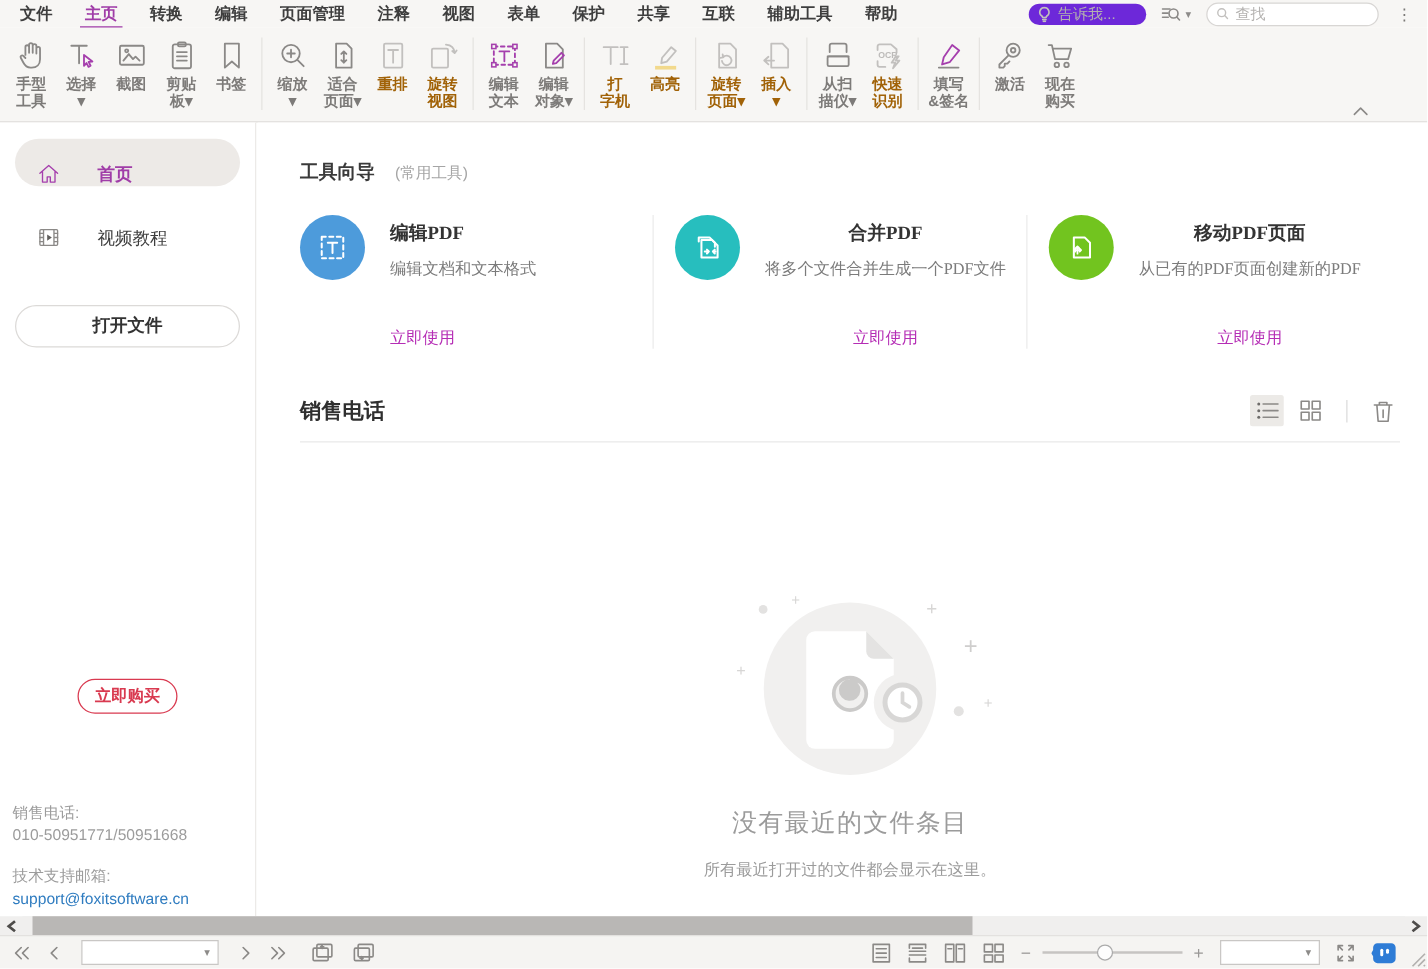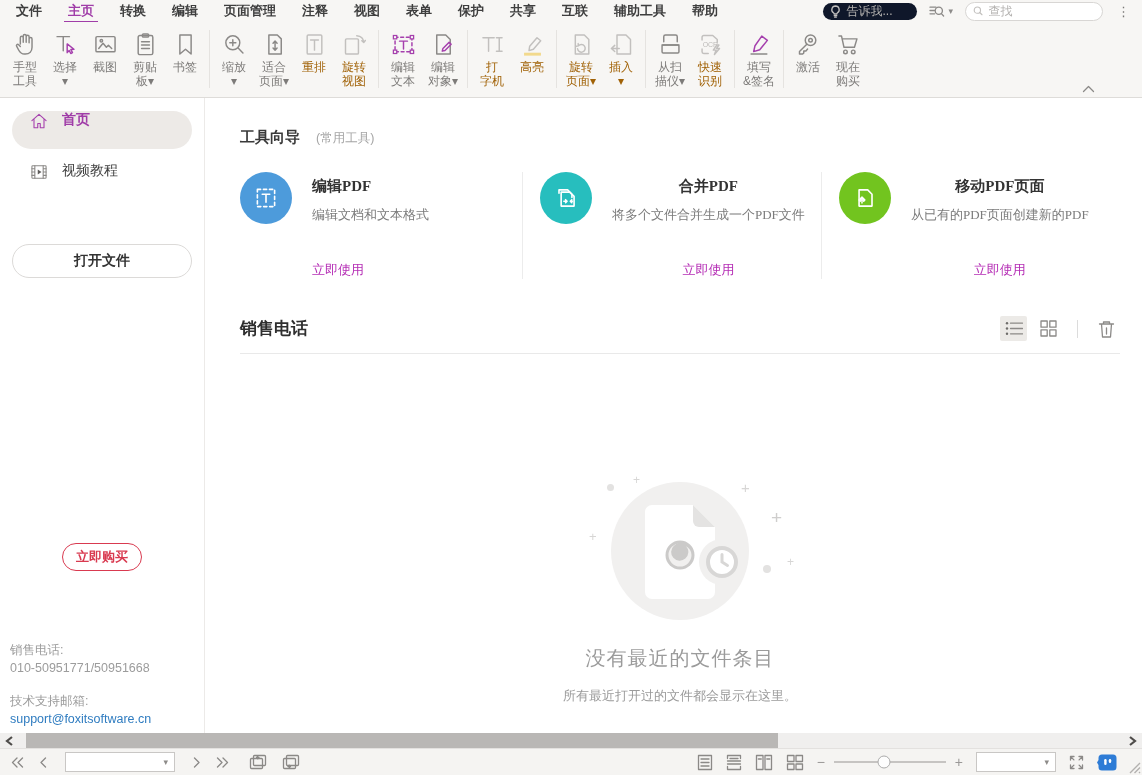--- a/index.html
+++ b/index.html
@@ -9,53 +9,53 @@
 
   
   .menubar { position:absolute; top:0; left:0; right:0; height:22px; background:#F7F6F4;
              display:flex; align-items:center; padding-left:3px; }
   .menu-item { padding:2px 13px 3px; font-size:13px; font-weight:700; color:#3E3E3E;
                position:relative; cursor:default; white-space:nowrap;text-align:center; }
   .menu-item.active { color:#A03DA8; }
   .menu-item.active::after { content:""; position:absolute; left:9px; right:9px; bottom:0;
                height:2px; background:#A03DA8; }
   .menubar-right { margin-left:auto; display:flex; align-items:center; gap:12px; padding-right:10px; }
-  .tellme { width:94px; height:17px; border-radius:9px; background:#0f172a; color:#B3B1AF;
+  .tellme { width:94px; height:17px; border-radius:9px; background:#6d28d9; color:#B3B1AF;
             font-size:12px; display:flex; align-items:center; gap:5px; padding:0 7px; }
   .advfind { display:flex; align-items:center; gap:3px; }
   .caret { font-size:9px; color:#8D8B89; line-height:1; }
   .findbox { width:138px; height:19px; border:1px solid #D8D6D4; border-radius:10px; background:#fff;
              display:flex; align-items:center; padding:0 7px; gap:5px;justify-content:space-between; }
   .findbox input { border:none; outline:none; background:transparent; font-size:12px; width:100%;
              font-family:"Liberation Sans",sans-serif; color:#555; }
   .findbox input::placeholder { color:#B3B1AF; }
   .kebab { color:#7A7876; font-size:13px; padding:0 2px; }
 
   
   .ribbon { position:absolute; top:22px; left:0; right:0; height:76px; background:#F7F6F4;
-            border-bottom:1px solid #DEDCD9; display:flex; align-items:flex-start; padding:7px 0 0 5px; }
+            border-bottom:1px solid #DEDCD9; display:flex; align-items:flex-start; padding:7px 0 0 5px;font-weight:bold; }
   .rgroup { display:flex; }
   .rdivider { width:1px; background:#E5E3E0; height:58px; margin:1px 4px 0; }
   .rbtn { min-width:40px; padding:0 2px; display:flex; flex-direction:column; align-items:center; cursor:default; }
   .ricon { height:31px; display:flex; align-items:center; justify-content:center; }
   .rlabel { font-size:12px; line-height:14px; color:#7D7B79; text-align:center; white-space:pre-line; }
   .rbtn.dim .rlabel { color:#a16207; }
   .collapse-ribbon { position:absolute; right:47px; bottom:4px; }
 
   svg { display:block; }
   .ic  { stroke:#8B8987; fill:none; stroke-width:1.3; stroke-linecap:round; stroke-linejoin:round; }
   .icd { stroke:#C2C0BE; fill:none; stroke-width:1.3; stroke-linecap:round; stroke-linejoin:round; }
   .icp { stroke:#A53FAD; fill:none; stroke-width:1.3; stroke-linecap:round; stroke-linejoin:round; }
   .icw { stroke:#FFFFFF; fill:none; stroke-width:1.5; stroke-linecap:round; stroke-linejoin:round; }
 
   
   .sidebar { position:absolute; top:98px; left:0; width:205px; bottom:42px; background:#FFFFFF;
              border-right:1px solid #ECEAE8; }
-  .nav-item { margin:13px 12px 0; height:38px; border-radius:19px; display:flex; align-items:flex-start;
-              gap:13px; padding:0 17px; font-size:14px; color:#3E3E3E; cursor:default; }
+  .nav-item { margin:13px 12px 0; height:38px; border-radius:19px; display:flex; align-items:flex-end;
+              gap:29px; padding:0 17px; font-size:14px; color:#3E3E3E; cursor:default; }
   .nav-item.active { background:#EDEAE7; color:#A03DA8; font-weight:700; }
   .open-file { margin:44px 12px 0; height:34px; border:1px solid #DCDAD8; border-radius:17px;
                background:#fff; display:flex; align-items:center; justify-content:center;
                font-size:14px; font-weight:700; color:#333; }
   .buy-now { position:absolute; top:445px; left:50%; transform:translateX(-50%); padding:4px 13px;
              border:1.5px solid #D93A50; border-radius:14px; color:#D93A50; font-size:13px;
              font-weight:700; white-space:nowrap; background:#fff; }
   .contact { position:absolute; left:10px; bottom:5px; font-size:12.5px; color:#9C9C9C; line-height:18px; }
   .contact .grp + .grp { margin-top:15px; }
   .email { color:#2F7CC0; }

